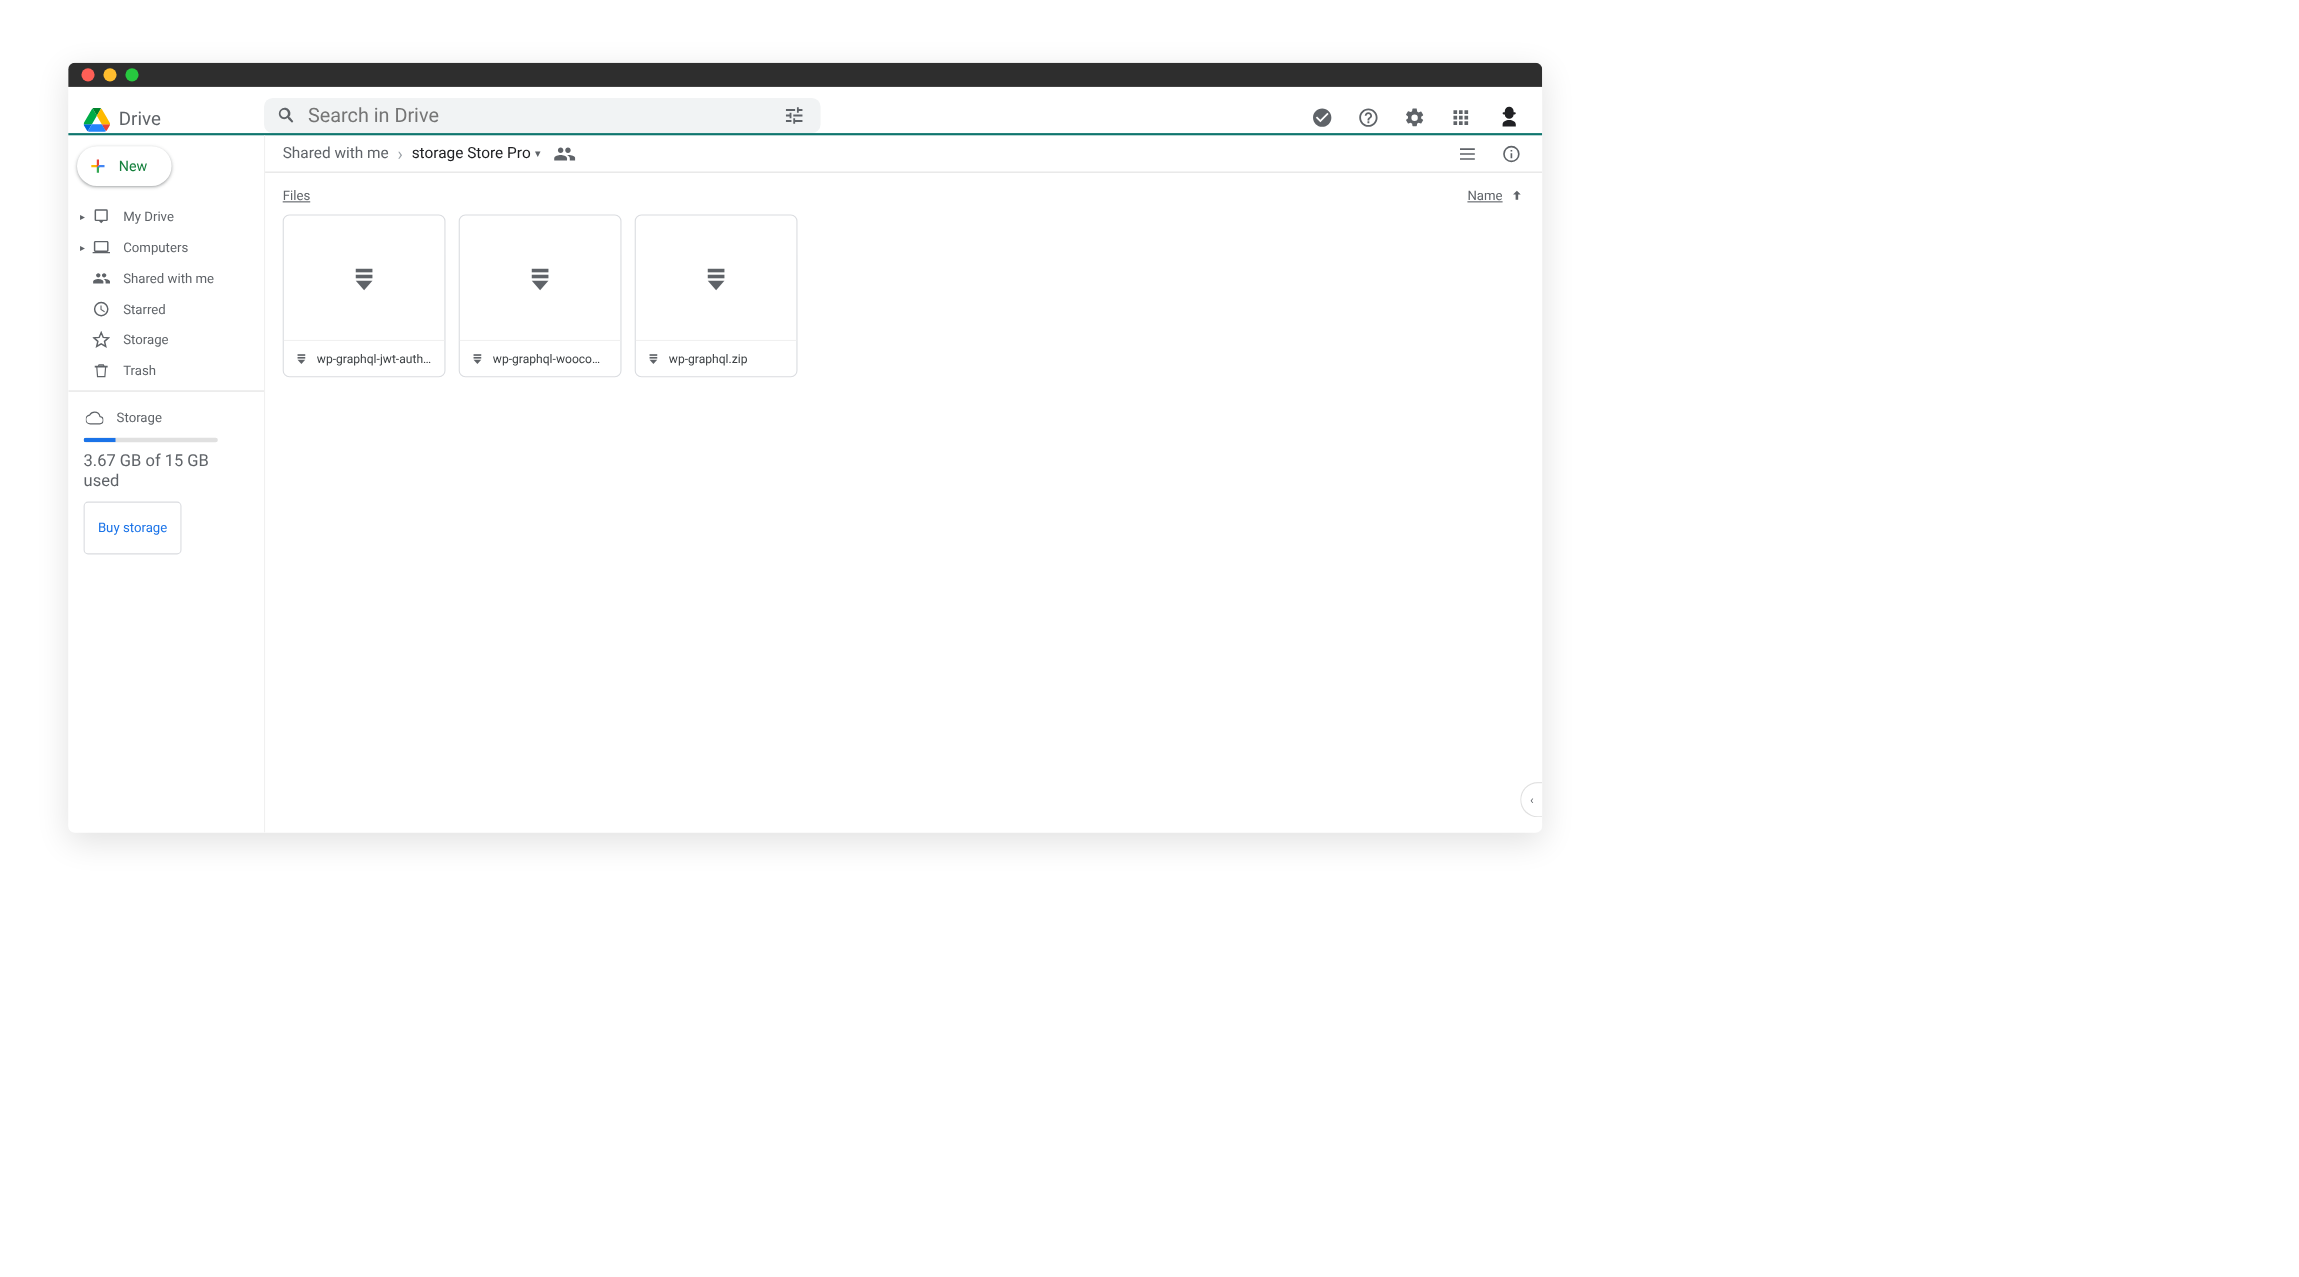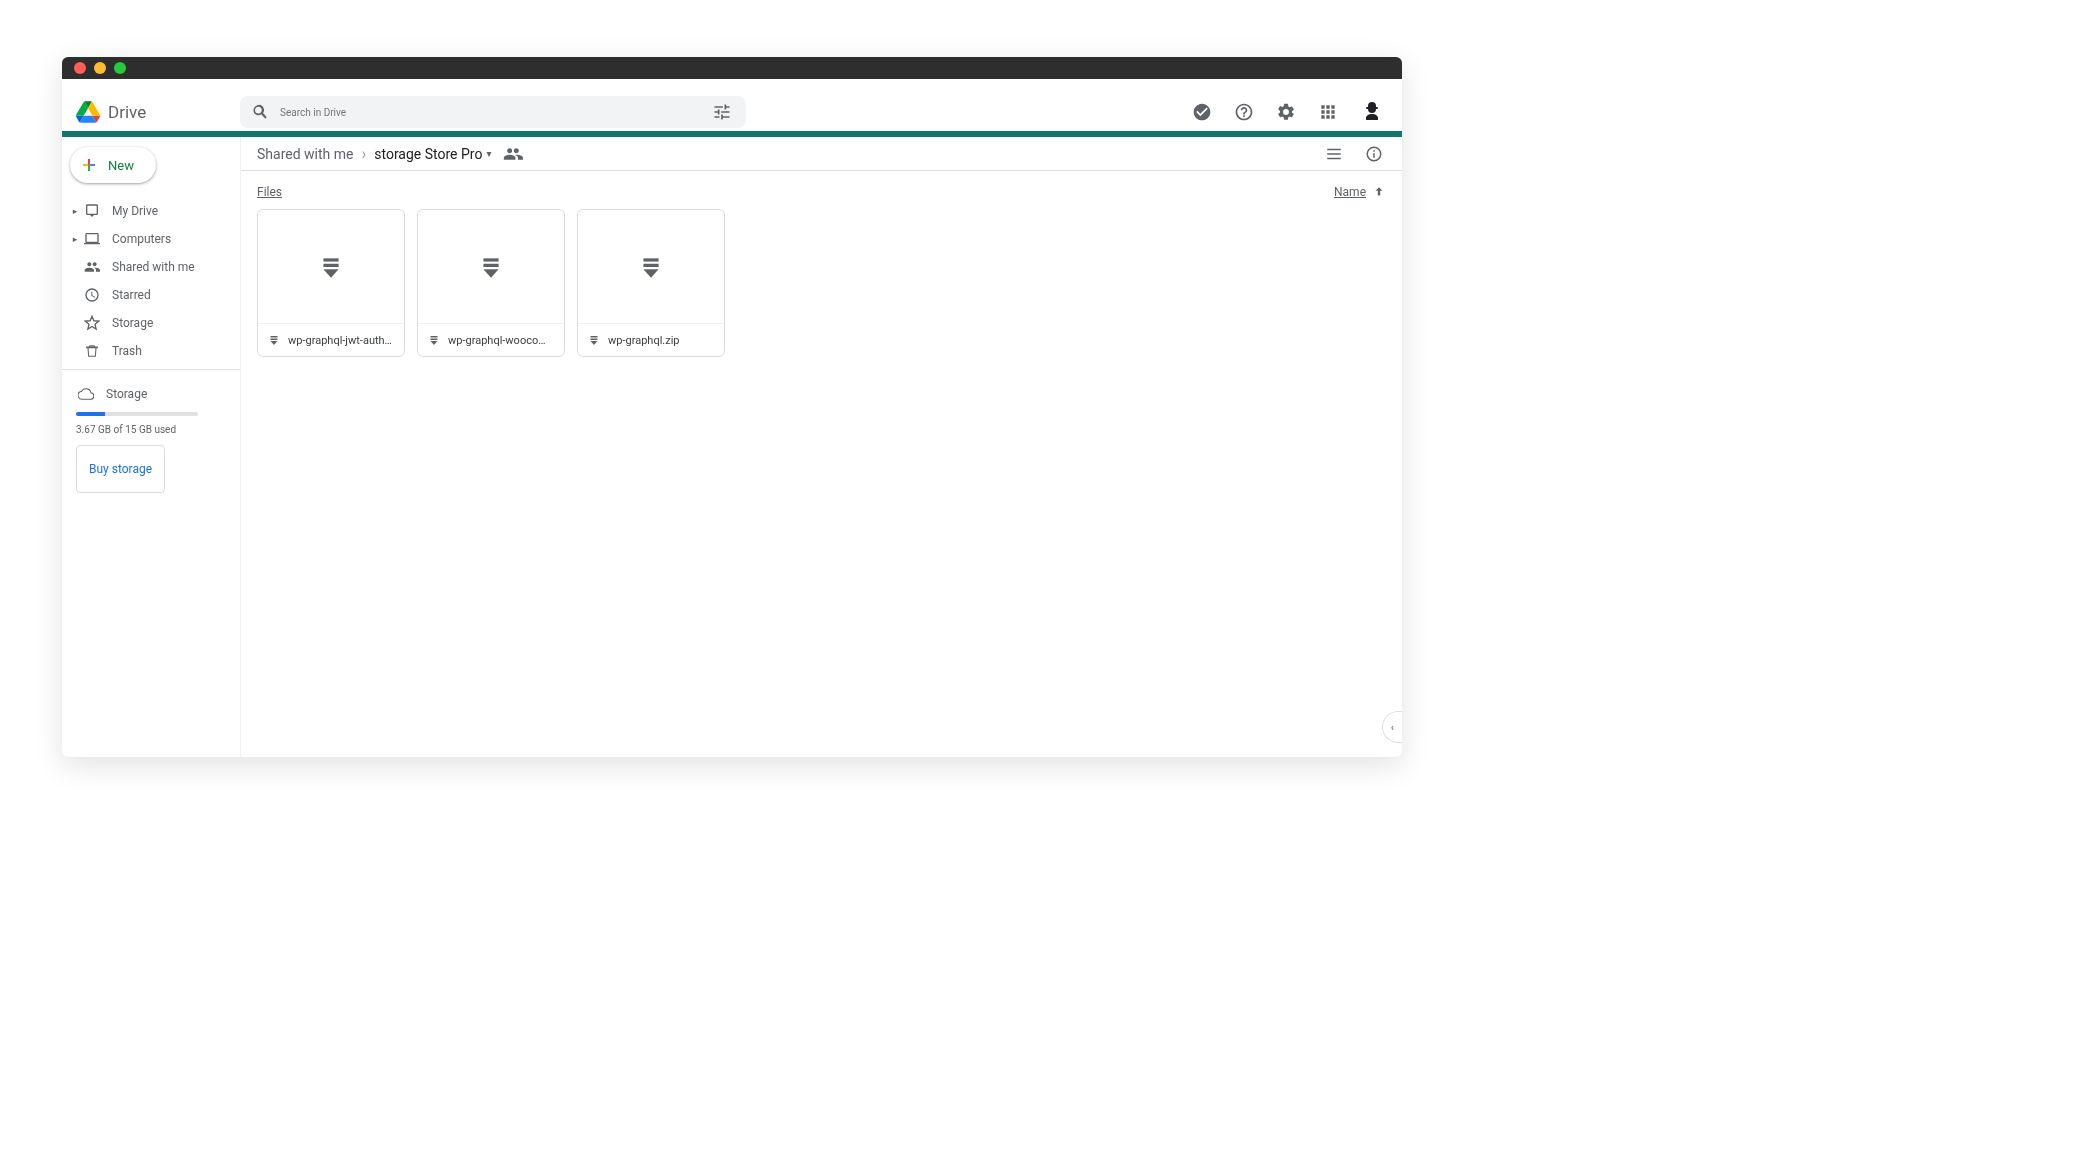--- a/index.html
+++ b/index.html
@@ -28,43 +28,42 @@
     flex-shrink: 0;
   }
   .traffic { width: 12px; height: 12px; border-radius: 50%; margin-right: 8px; }
   .tl-red { background: #ff5f56; }
   .tl-yellow { background: #ffbd2e; }
   .tl-green { background: #27c93f; }
 
   .header {
     height: 44px;
     display: flex;
-    align-items: center;
+    align-items: flex-end;
     padding: 0 16px 0 14px;
-    border-bottom: 6px solid #0f766e;
+    border-bottom: 2px solid #0f766e;
     flex-shrink: 0;
-    margin-top: 14px;
   }
   .brand { display: flex; align-items: center; width: 164px; }
   .brand svg { width: 24px; height: 24px; margin-right: 8px; }
   .brand-label { font-size: 17px; color: #5f6368; }
 
   .search-wrap {
     flex: 0 0 506px;
     height: 32px;
     background: #f1f3f4;
     border-radius: 8px;
     display: flex;
     align-items: center;
     padding: 0 12px;
   }
   .search-wrap svg { width: 18px; height: 18px; fill: #5f6368; }
   .search-input {
     border: none; background: transparent; outline: none;
-    font-size: 10px; color: #be185d; margin-left: 10px; flex: 1;
+    font-size: 18px; color: #be185d; margin-left: 10px; flex: 1;
   }
   .search-tune { margin-left: auto; }
 
   .header-right {
     margin-left: auto; display: flex; align-items: center; gap: 18px;
   }
   .icon-btn { width: 24px; height: 24px; display:flex; align-items:center; justify-content:center; color:#5f6368; cursor:pointer; }
   .icon-btn svg { width: 20px; height: 20px; fill: currentColor; }
   .avatar {
     width: 28px; height: 28px; border-radius: 50%;
@@ -99,21 +98,21 @@
   .nav-row .ic { width: 20px; display:flex; justify-content:center; margin-left:2px; margin-right:10px;}
   .nav-row .ic svg { width:16px; height:16px; fill:#5f6368; }
   .nav-sep { height:1px; background:#e0e0e0; margin: 4px 0 4px 0; }
 
   .storage-block { padding: 6px 14px 0 14px; font-size: 12px; color:#5f6368; }
   .storage-row { display:flex; align-items:center; height:28px; cursor:pointer;}
   .storage-row .ic { width:20px; display:flex; justify-content:center; margin-right:10px;}
   .storage-row .ic svg{width:16px;height:16px;fill:#5f6368;}
   .storage-bar { width: 122px; height: 4px; background:#e0e0e0; border-radius:3px; margin-top:4px; overflow:hidden;}
   .storage-fill { height:100%; background:#1a73e8; width:24%; }
-  .storage-text { font-size: 10px; color:#5f6368; margin-top:8px;}
+  .storage-text { font-size: 15px; color:#5f6368; margin-top:8px;}
   .buy-btn {
     margin-top:10px; border:1px solid #dadce0; border-radius:4px;
     padding: 16px 12px; font-size:12px; color:#1a73e8; display:inline-block; cursor:pointer;
   }
 
   .main { flex:1; display:flex; flex-direction:column; border-left: 1px solid #f0f0f0;}
   .crumbs {
     height: 34px; display:flex; align-items:center; padding: 0 16px;
     border-bottom: 1px solid #e0e0e0; font-size: 14px; color:#5f6368;
   }

